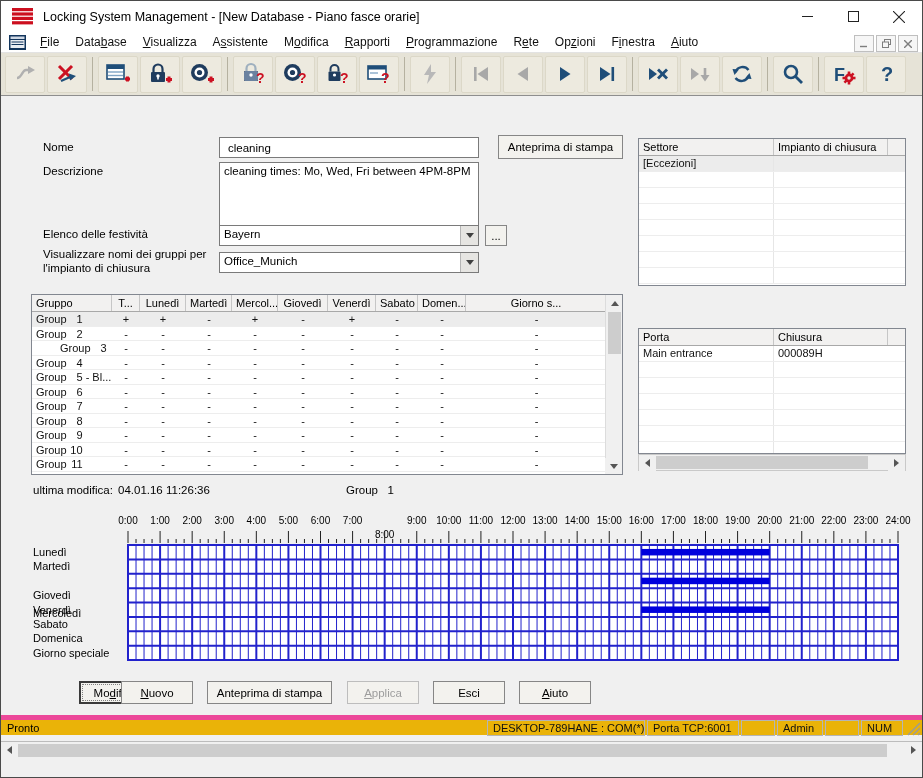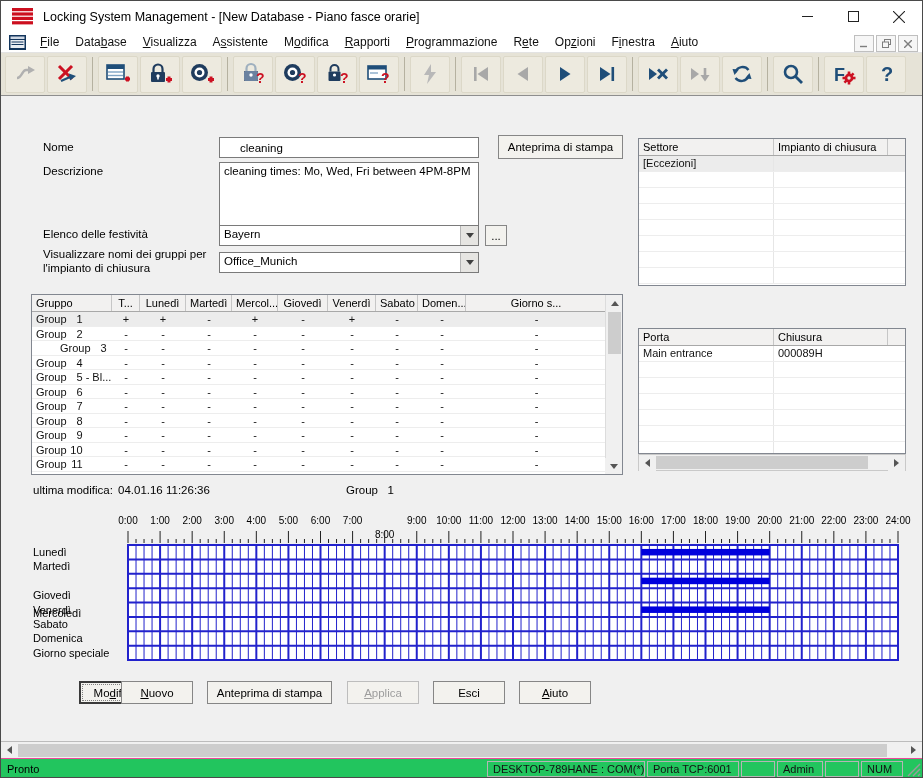--- a/index.html
+++ b/index.html
@@ -29,21 +29,21 @@
   
   .toolbar{position:absolute;left:0;top:52px;width:100%;height:43px;background:#e6e3d7;
            border-bottom:1px solid #8e8e8e;box-sizing:border-box;display:flex;align-items:center;padding-left:3px;}
   .tbtn{width:40px;height:37px;background:#edeadf;border:1px solid #dcd8c8;border-radius:2px;
         margin:0 1px;display:flex;align-items:center;justify-content:center;box-sizing:border-box;}
   .tsep{width:1px;height:34px;background:#b5b1a0;margin:0 4px;}
 
   
   .lbl{position:absolute;font-size:11.5px;color:#000;white-space:nowrap;}
   .tinput{position:absolute;background:#fff;border:1px solid #7a7a7a;box-sizing:border-box;
-          font-size:11.5px;padding:2px 20px;font-family:"Liberation Sans",sans-serif;}
+          font-size:11.5px;padding:2px 8px;font-family:"Liberation Sans",sans-serif;}
   .tarea{position:absolute;background:#fff;border:1px solid #7a7a7a;box-sizing:border-box;
          font-size:11.5px;padding:2px 4px;resize:none;overflow:hidden;font-family:"Liberation Sans",sans-serif;}
   .btn{position:absolute;background:#f3f2ee;border:1px solid #868686;box-sizing:border-box;
        font-size:11.5px;color:#000;display:flex;align-items:center;justify-content:center;white-space:nowrap;}
   .btn u{text-decoration:underline;}
   .btn.focused{border:1px solid #3a3a3a;outline:1px dotted #808080;outline-offset:-4px;box-shadow:inset 0 0 0 1px #3a3a3a;margin-left:36px;}
   .btn.disabled{color:#9d9d9d;border-color:#bdbdbd;}
   .combo{position:absolute;background:#fff;border:1px solid #7a7a7a;box-sizing:border-box;display:flex;}
   .combo .ctext{flex:1;font-size:11.5px;padding:2px 4px;white-space:nowrap;overflow:hidden;}
   .combo .cbtn{width:17px;background:#e6e5e2;border-left:1px solid #b5b5b5;display:flex;align-items:center;justify-content:center;}
@@ -65,22 +65,22 @@
   .sbtn{width:17px;height:16px;display:flex;align-items:center;justify-content:center;background:#f0f0f0;}
   .sthumb{background:#cdcdcd;}
 
   
   .tl-hour{position:absolute;width:32px;text-align:center;font-size:10px;color:#000;white-space:nowrap;}
   .tl-day{position:absolute;left:32px;font-size:11px;color:#000;white-space:nowrap;}
 
   
   .hscroll{position:absolute;left:0;top:740px;width:100%;height:17px;background:#f0f0f0;
            border-top:1px solid #bcbcbc;box-sizing:border-box;display:flex;align-items:center;}
-  .statusbar{position:absolute;left:0;top:757px;width:100%;height:20px;background:#22c55e;
-             border-top:1px solid #ec4899;box-sizing:border-box;display:flex;align-items:center;font-size:11px;}
+  .statusbar{position:absolute;left:0;top:714px;width:100%;height:20px;background:#eab308;
+             border-top:5px solid #ec4899;box-sizing:border-box;display:flex;align-items:center;font-size:11px;}
   .spanel{height:16px;border:1px solid #b5b5b5;box-sizing:border-box;margin-left:2px;
           display:flex;align-items:center;padding:0 5px;font-size:11px;color:#111;white-space:nowrap;}
 </style>
 </head>
 <body>
 
 <div id="root">
 
   <div class="titlebar">
     <svg class="logo" width="21" height="17" viewBox="0 0 21 17">

